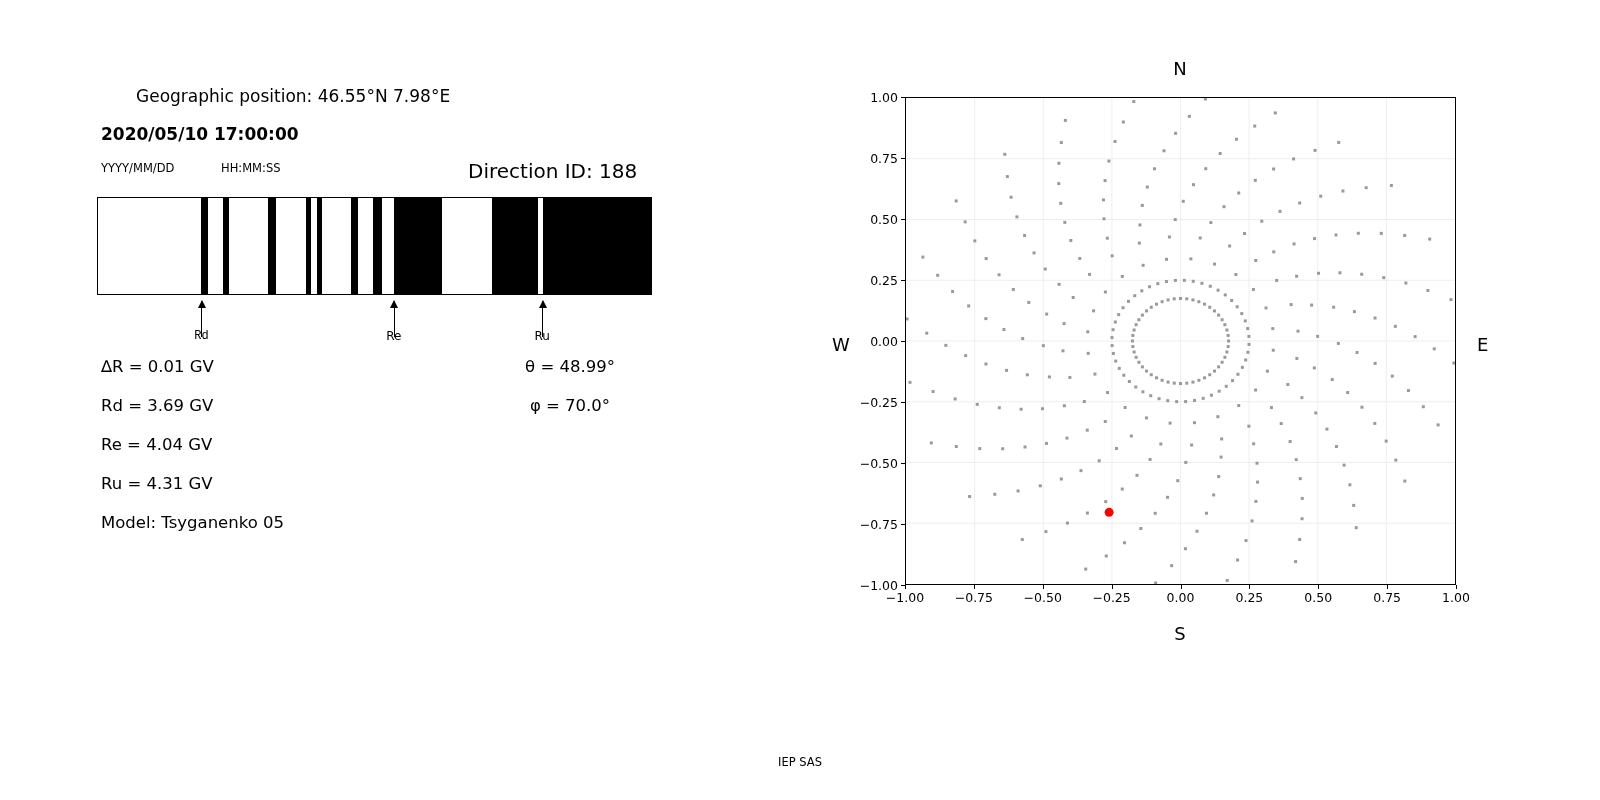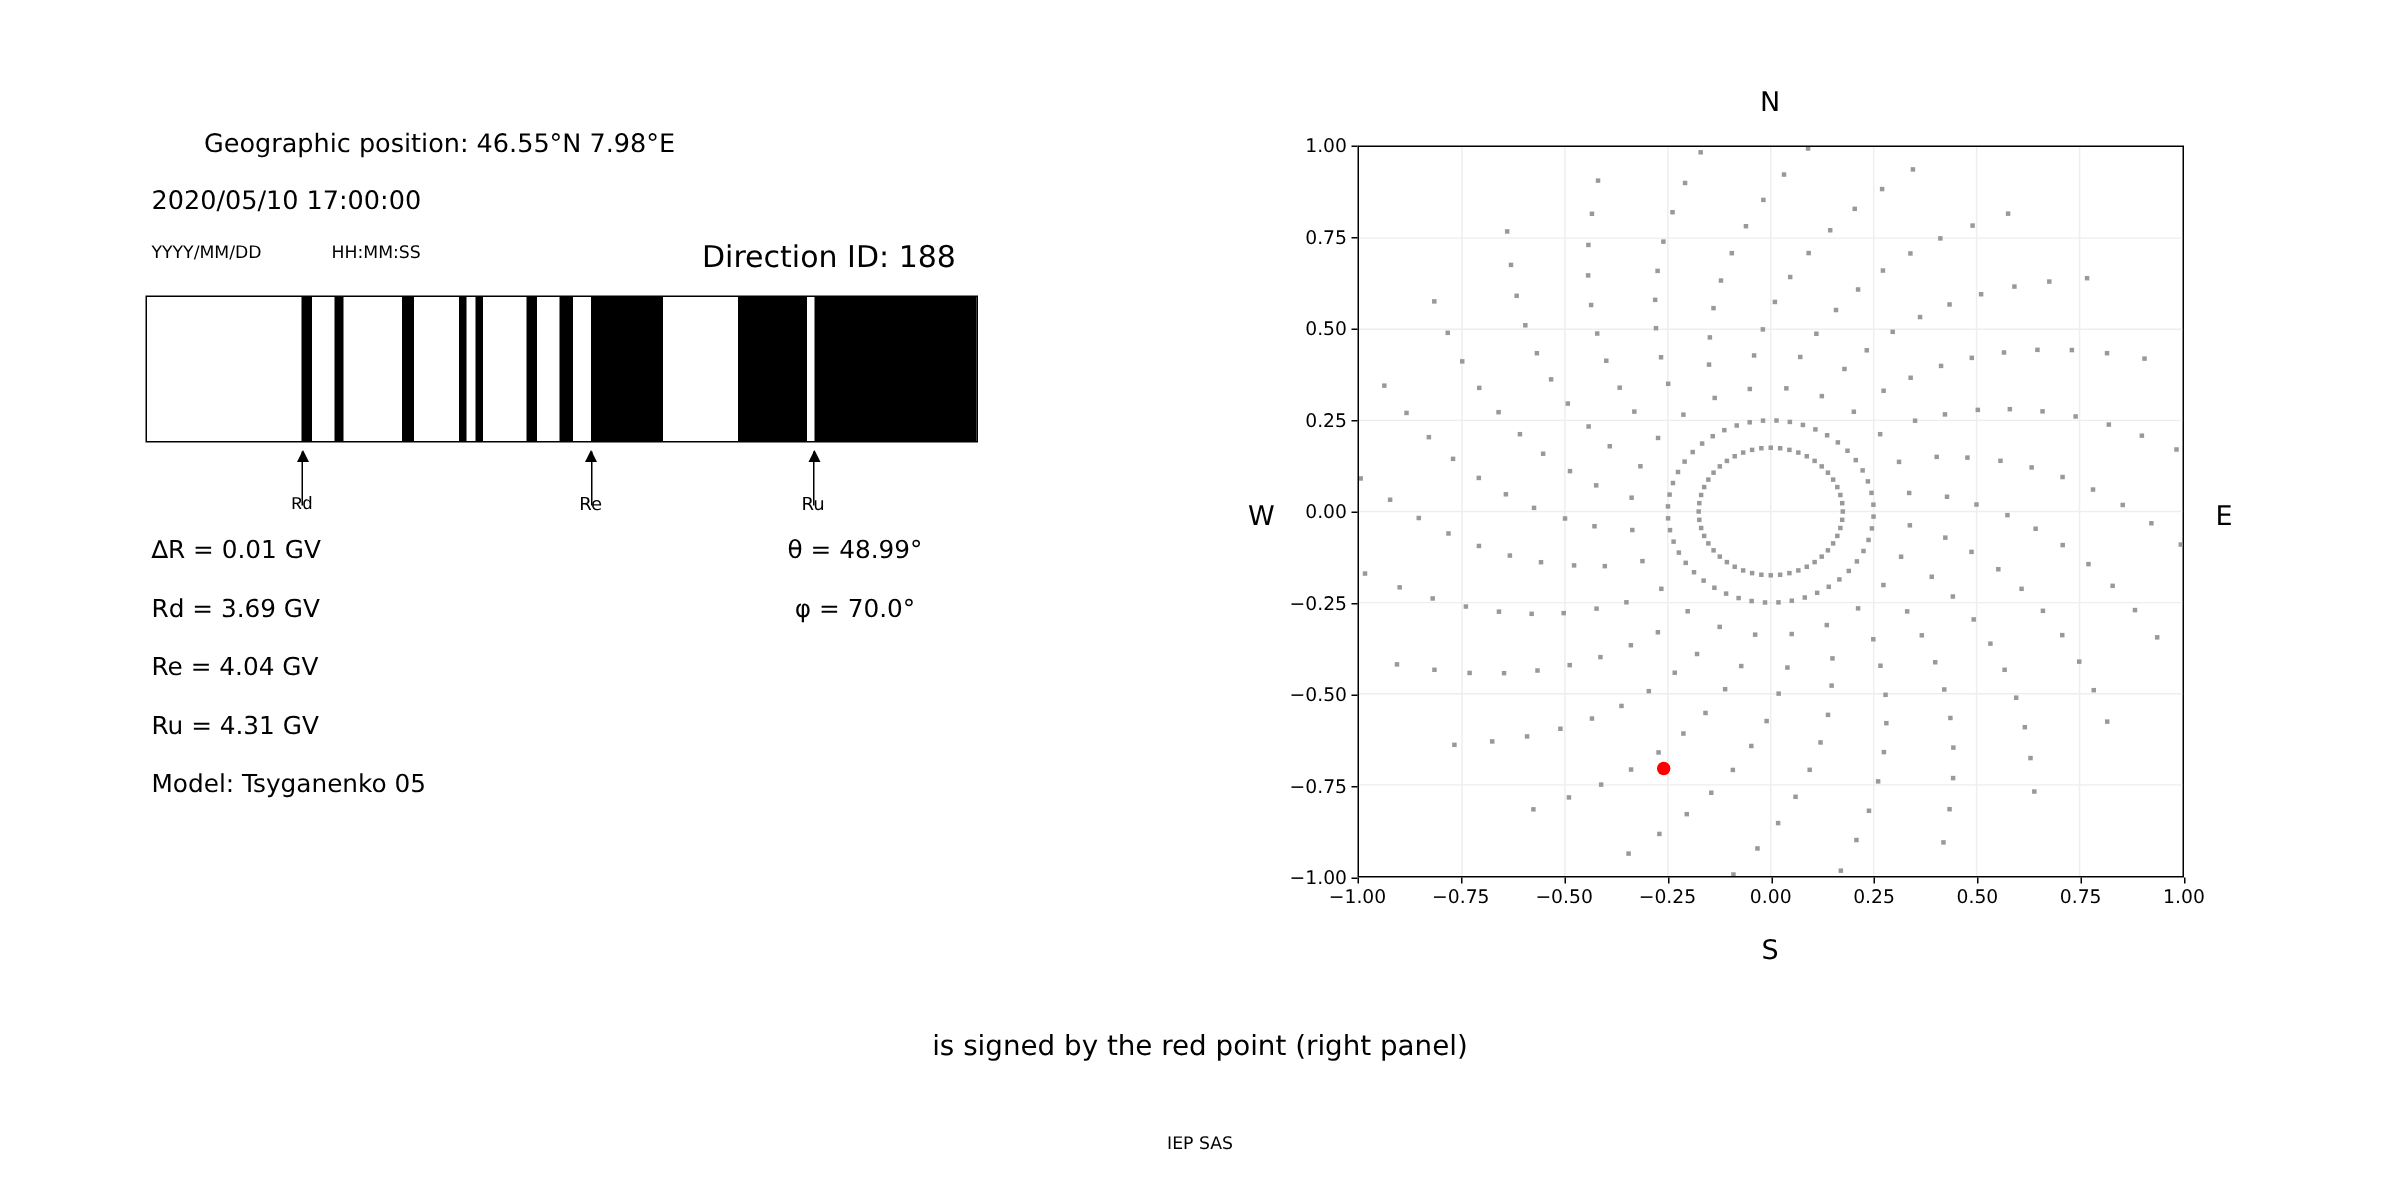--- a/index.html
+++ b/index.html
@@ -23,21 +23,21 @@
     width: 760px; height: 660px;
   }
 
   .info-line {
     position: absolute;
     font-size: 17px;
     color: #000;
     white-space: nowrap;
   }
   #geo-position { left: 101px; top: 86px; margin-left: 35px; }
-  #datetime-line { left: 101px; top: 124px; }
+  #datetime-line { left: 101px; top: 124px; font-weight: bold; }
 
   .small-label {
     position: absolute;
     font-size: 11.5px;
     white-space: nowrap;
     color: #000;
   }
   #date-format-label { left: 101px; top: 161px; }
   #time-format-label { left: 221px; top: 161px; }
 
@@ -649,16 +649,15 @@
       <div class="polar-xtick-mark" style="left: 558.25px;"></div>
       <div class="polar-xtick-label" style="left: 558.25px;">0.50</div>
       <div class="polar-xtick-mark" style="left: 627.125px;"></div>
       <div class="polar-xtick-label" style="left: 627.125px;">0.75</div>
       <div class="polar-xtick-mark" style="left: 696px;"></div>
       <div class="polar-xtick-label" style="left: 696px;">1.00</div>
     </div>
 </div>
 
 <div id="caption">
-  <div>is signed by the red point (right panel)</div>
 </div>
 
 <div id="footer">IEP SAS</div>
 
 </body></html>

